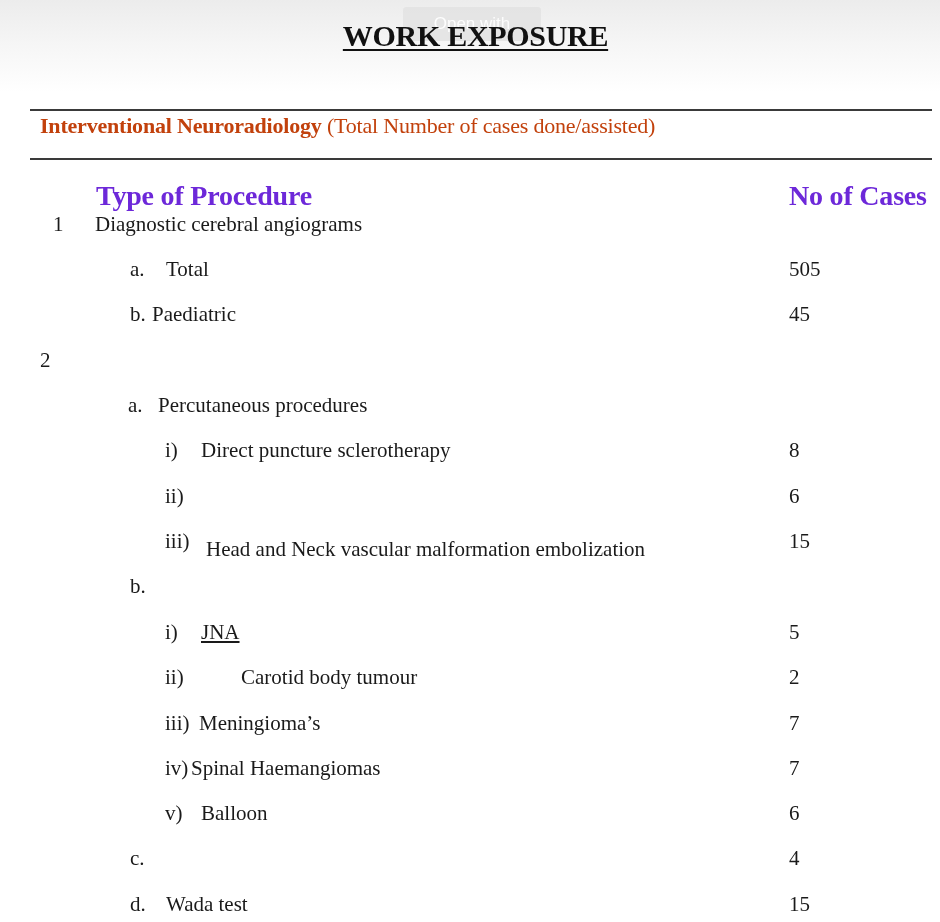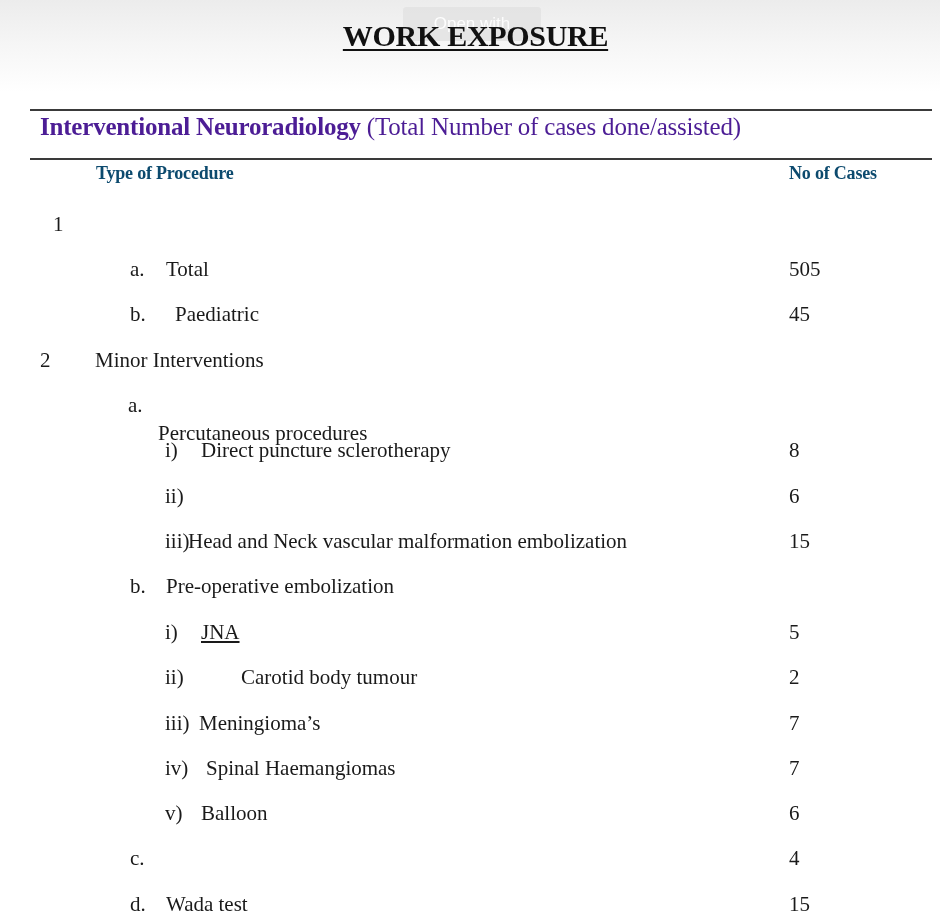--- a/index.html
+++ b/index.html
@@ -22,26 +22,26 @@
   .title {
     position: absolute; left: 0; top: 19px; width: 951px; text-align: center;
     font-size: 30px; font-weight: bold; text-decoration: underline;
     text-decoration-thickness: 2px; text-underline-offset: 3px; color: #111;
     letter-spacing: -0.3px;
   }
   .rule {
     position: absolute; left: 30px; width: 902px; height: 2px; background: #3a3a3a;
   }
   .section-heading {
-    position: absolute; left: 40px; top: 113px; font-size: 25px; color: #4c1d95;
+    position: absolute; left: 40px; top: 113px; font-size: 22px; color: #c2410c;
     letter-spacing: -0.2px;
   }
   .section-heading b { font-weight: bold; }
   .col-head {
-    position: absolute; top: 163px; font-size: 18px; font-weight: bold; color: #0c4a6e;
+    position: absolute; top: 180px; font-size: 28px; font-weight: bold; color: #6d28d9;
     letter-spacing: -0.2px;
   }
   .row { position: absolute; left: 0; width: 940px; height: 30px; font-size: 21px; }
   .row span { position: absolute; top: 0; white-space: nowrap; }
   .count { left: 789px; }
 </style>
 </head>
 <body>
 
 <div class="top-fade"></div>
@@ -51,79 +51,78 @@
 
 <div class="rule" style="top:109px;"></div>
 <div class="section-heading"><b>Interventional Neuroradiology</b><span> (Total Number of cases done/assisted)</span></div>
 <div class="rule" style="top:158px;"></div>
 
 <div class="col-head" style="left:96px;">Type of Procedure</div>
 <div class="col-head" style="left:789px;">No of Cases</div>
 
 <div class="row" style="top:212px;">
   <span style="left:53px;">1</span>
+  <span style="left:95px;">Diagnostic cerebral angiograms</span>
   <span class="count"></span>
 </div>
 <div class="row" style="top:257px;">
   <span style="left:130px;">a.</span>
   <span style="left:166px;">Total</span>
   <span class="count">505</span>
 </div>
 <div class="row" style="top:302px;">
   <span style="left:130px;">b.</span>
-  <span style="left:175px;">Paediatric</span>
+  <span style="left:152px;">Paediatric</span>
   <span class="count">45</span>
 </div>
 <div class="row" style="top:348px;">
   <span style="left:40px;">2</span>
-  <span style="left:95px;">Minor Interventions</span>
   <span class="count"></span>
 </div>
 <div class="row" style="top:393px;">
   <span style="left:128px;">a.</span>
-  <span style="left:158px;margin-top:28px;">Percutaneous procedures</span>
+  <span style="left:158px;">Percutaneous procedures</span>
   <span class="count"></span>
 </div>
 <div class="row" style="top:438px;">
   <span style="left:165px;">i)</span>
   <span style="left:201px;">Direct puncture sclerotherapy</span>
   <span class="count">8</span>
 </div>
 <div class="row" style="top:484px;">
   <span style="left:165px;">ii)</span>
   <span class="count">6</span>
 </div>
 <div class="row" style="top:529px;">
   <span style="left:165px;">iii)</span>
-  <span style="left:188px;">Head and Neck vascular malformation embolization</span>
+  <span style="left:206px;margin-top:8px;">Head and Neck vascular malformation embolization</span>
   <span class="count">15</span>
 </div>
 <div class="row" style="top:574px;">
   <span style="left:130px;">b.</span>
-  <span style="left:166px;">Pre-operative embolization</span>
   <span class="count"></span>
 </div>
 <div class="row" style="top:620px;">
   <span style="left:165px;">i)</span>
   <span style="left:201px;text-decoration:underline;">JNA</span>
   <span class="count">5</span>
 </div>
 <div class="row" style="top:665px;">
   <span style="left:165px;">ii)</span>
   <span style="left:201px;margin-left:40px;">Carotid body tumour</span>
   <span class="count">2</span>
 </div>
 <div class="row" style="top:711px;">
   <span style="left:165px;">iii)</span>
   <span style="left:199px;">Meningioma’s</span>
   <span class="count">7</span>
 </div>
 <div class="row" style="top:756px;">
   <span style="left:165px;text-align:right;">iv)</span>
-  <span style="left:206px;">Spinal Haemangiomas</span>
+  <span style="left:191px;">Spinal Haemangiomas</span>
   <span class="count">7</span>
 </div>
 <div class="row" style="top:801px;">
   <span style="left:165px;">v)</span>
   <span style="left:201px;">Balloon</span>
   <span class="count">6</span>
 </div>
 <div class="row" style="top:846px;">
   <span style="left:130px;">c.</span>
   <span class="count">4</span>

